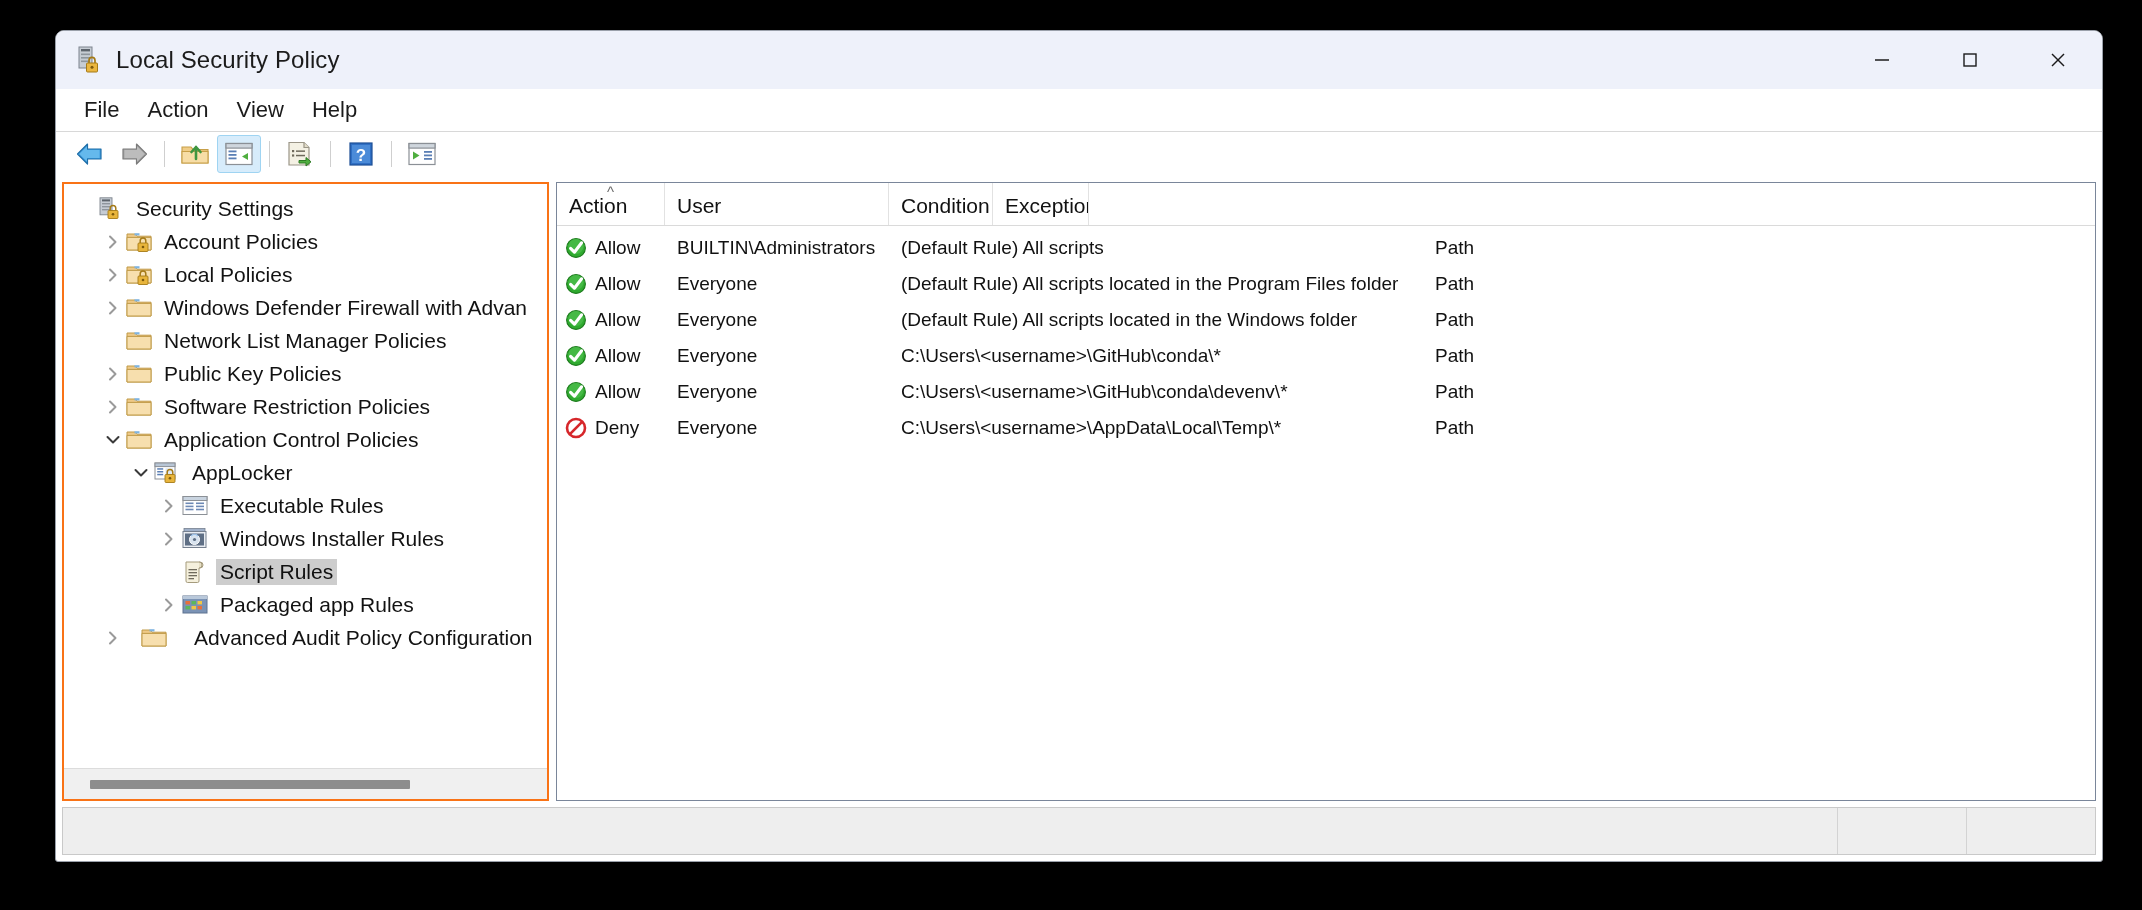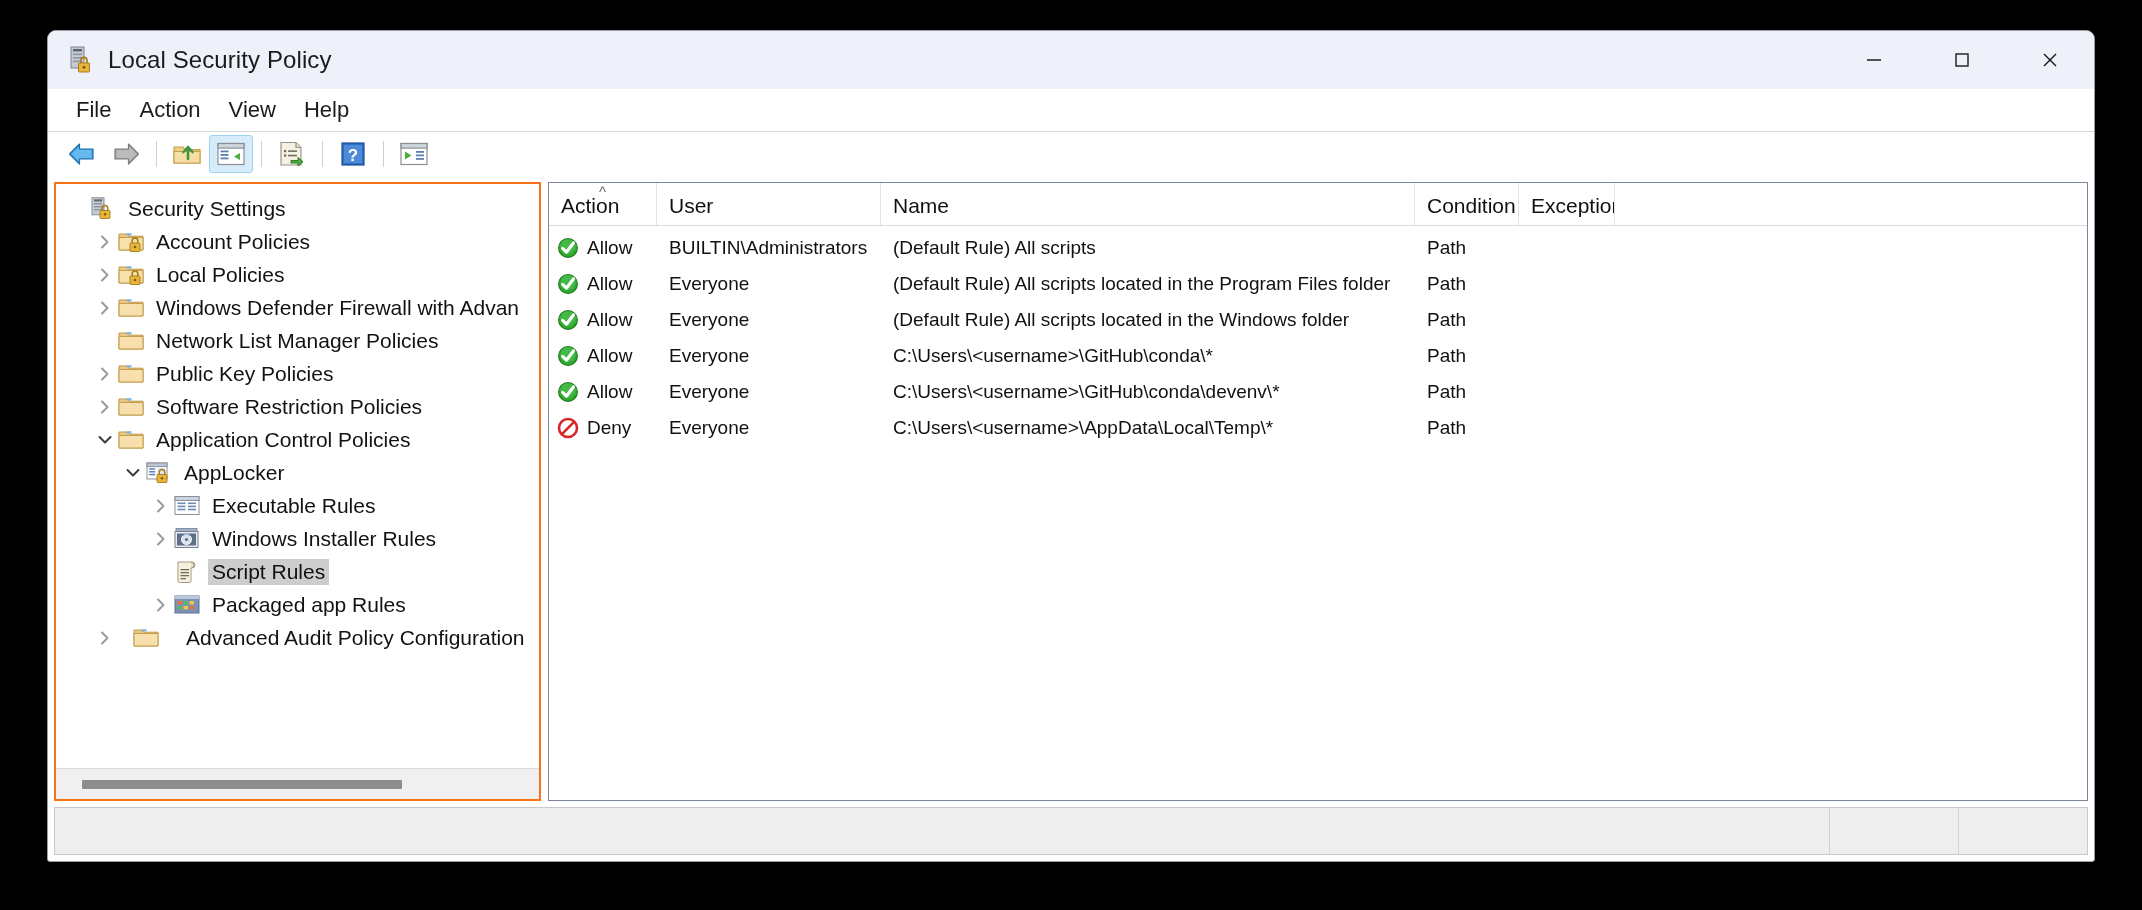--- a/index.html
+++ b/index.html
@@ -9,21 +9,21 @@
     overflow: hidden;
   }
   body {
     font-family: "Liberation Sans", sans-serif;
     -webkit-font-smoothing: antialiased;
   }
 
   
   .window {
     position: absolute;
-    left: 47px; top: 30px;
+    left: 55px; top: 30px;
     width: 2048px; height: 832px;
     background: #ffffff;
     border: 1px solid #9aa0aa;
     border-radius: 9px 9px 3px 3px;
     box-sizing: border-box;
     overflow: hidden;
     display: flex;
     flex-direction: column;
   }
 
@@ -645,23 +645,20 @@
 
     <div class="list-pane">
       <div class="list-header" id="list-header">
           <div class="hcell c-action">
             <span class="sort-caret">^</span>
             <span>Action</span>
           </div>
           <div class="hcell c-user">
             <span>User</span>
           </div>
-          <div class="hcell c-name">
-            <span>Name</span>
-          </div>
           <div class="hcell c-cond">
             <span>Condition</span>
           </div>
           <div class="hcell c-exc">
             <span>Exceptions</span>
           </div>
           <div class="hcell c-fill"></div>
         </div>
       <div class="list-body" id="list-body">
           <div class="row">

